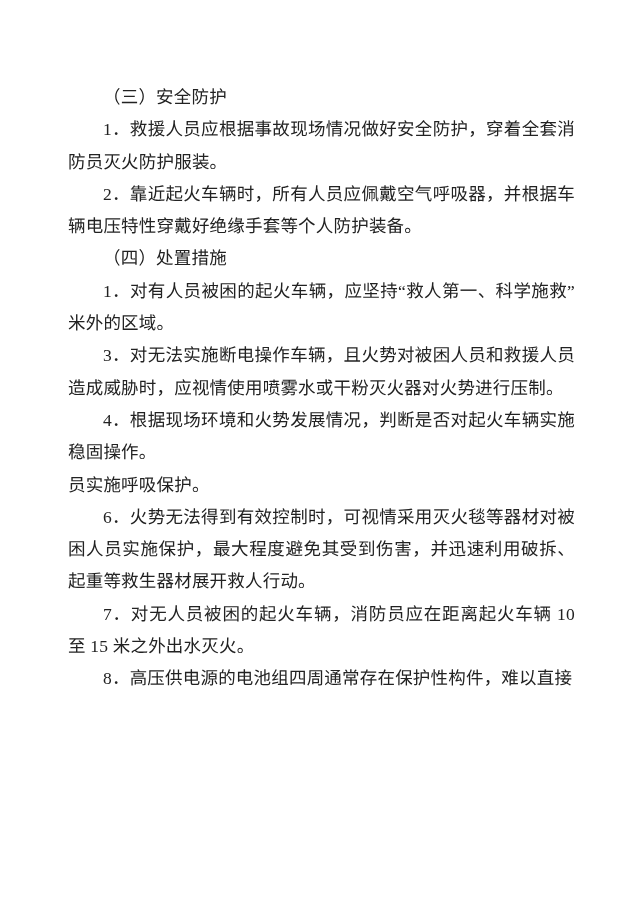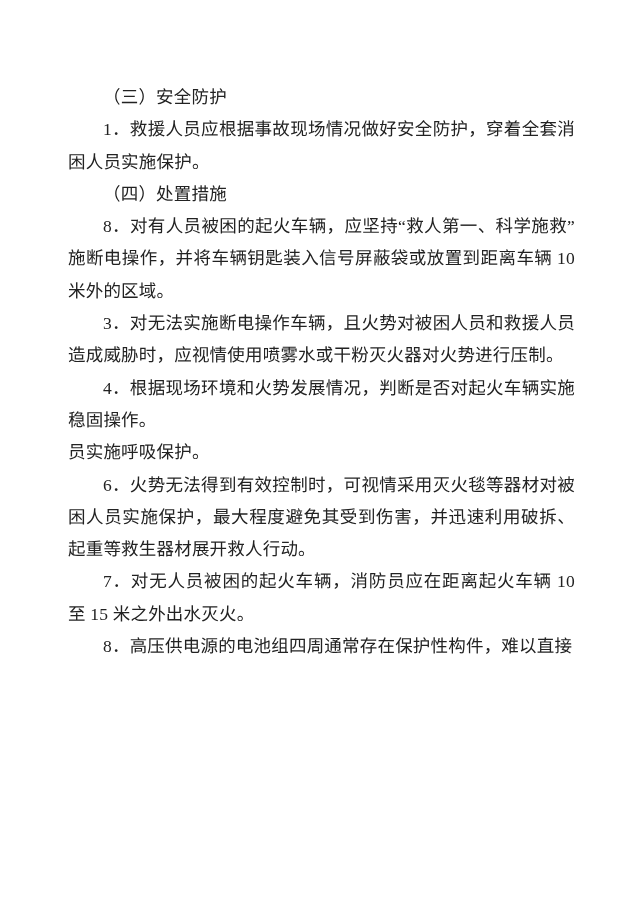--- a/index.html
+++ b/index.html
@@ -56,30 +56,33 @@
 </head>
 <body>
 
 <div class="page" style="background: rgb(255, 255, 255); color: rgb(34, 34, 34);">
   <div class="content">
       <div class="para">
         <div class="line first">（三）安全防护</div>
       </div>
       <div class="para">
         <div class="line first fill">1．救援人员应根据事故现场情况做好安全防护，穿着全套消</div>
-        <div class="line">困人员实施保护。</div>
+        <div class="line">防员灭火防护服装。</div>
+      </div>
+      <div class="para">
+        <div class="line first fill">2．靠近起火车辆时，所有人员应佩戴空气呼吸器，并根据车</div>
+        <div class="line">辆电压特性穿戴好绝缘手套等个人防护装备。</div>
       </div>
       <div class="para">
         <div class="line first">（四）处置措施</div>
       </div>
       <div class="para">
-        <div class="line first fill">8．对有人员被困的起火车辆，应坚持“救人第一、科学施救”</div>
+        <div class="line first fill">1．对有人员被困的起火车辆，应坚持“救人第一、科学施救”</div>
       </div>
       <div class="para">
-        <div class="line fill">施断电操作，并将车辆钥匙装入信号屏蔽袋或放置到距离车辆 10</div>
         <div class="line">米外的区域。</div>
       </div>
       <div class="para">
         <div class="line first fill">3．对无法实施断电操作车辆，且火势对被困人员和救援人员</div>
         <div class="line">造成威胁时，应视情使用喷雾水或干粉灭火器对火势进行压制。</div>
       </div>
       <div class="para">
         <div class="line first fill">4．根据现场环境和火势发展情况，判断是否对起火车辆实施</div>
         <div class="line">稳固操作。</div>
       </div>

